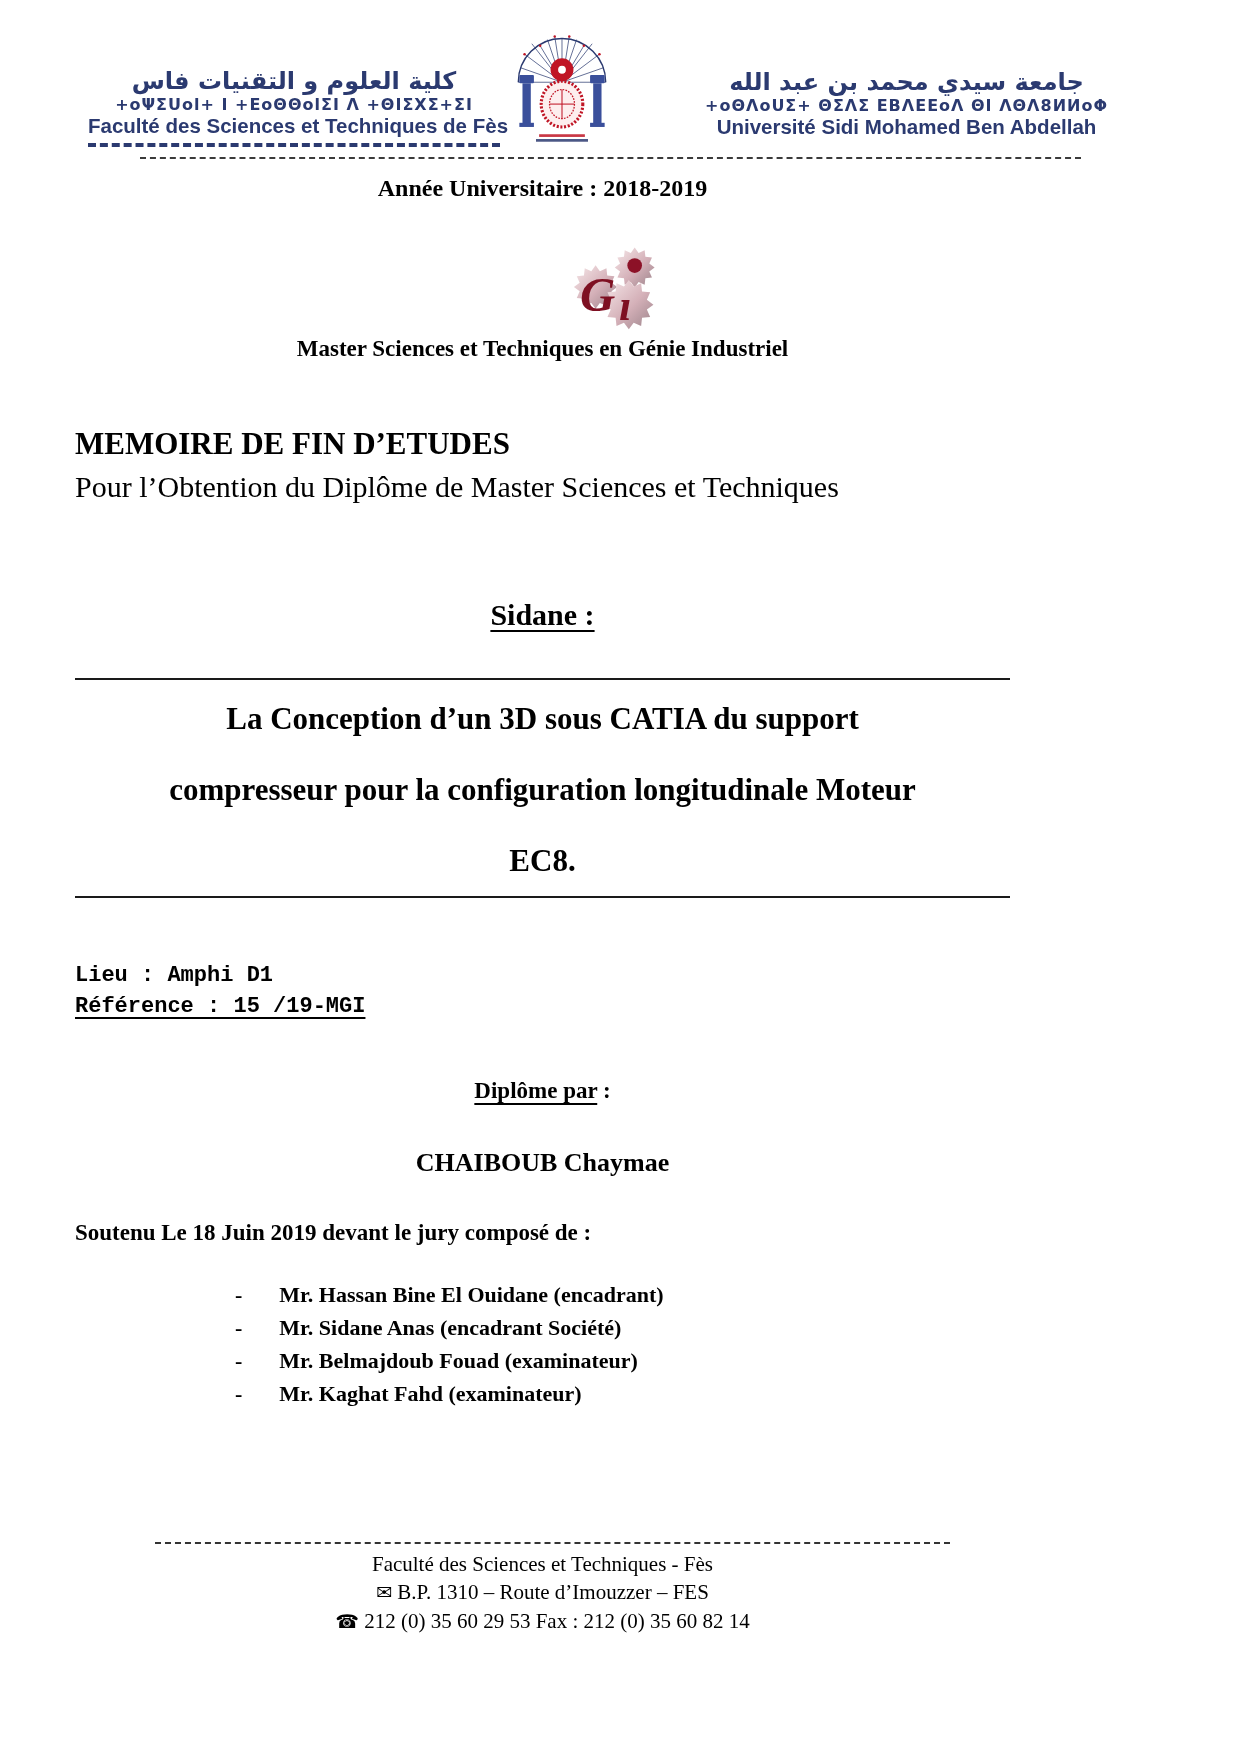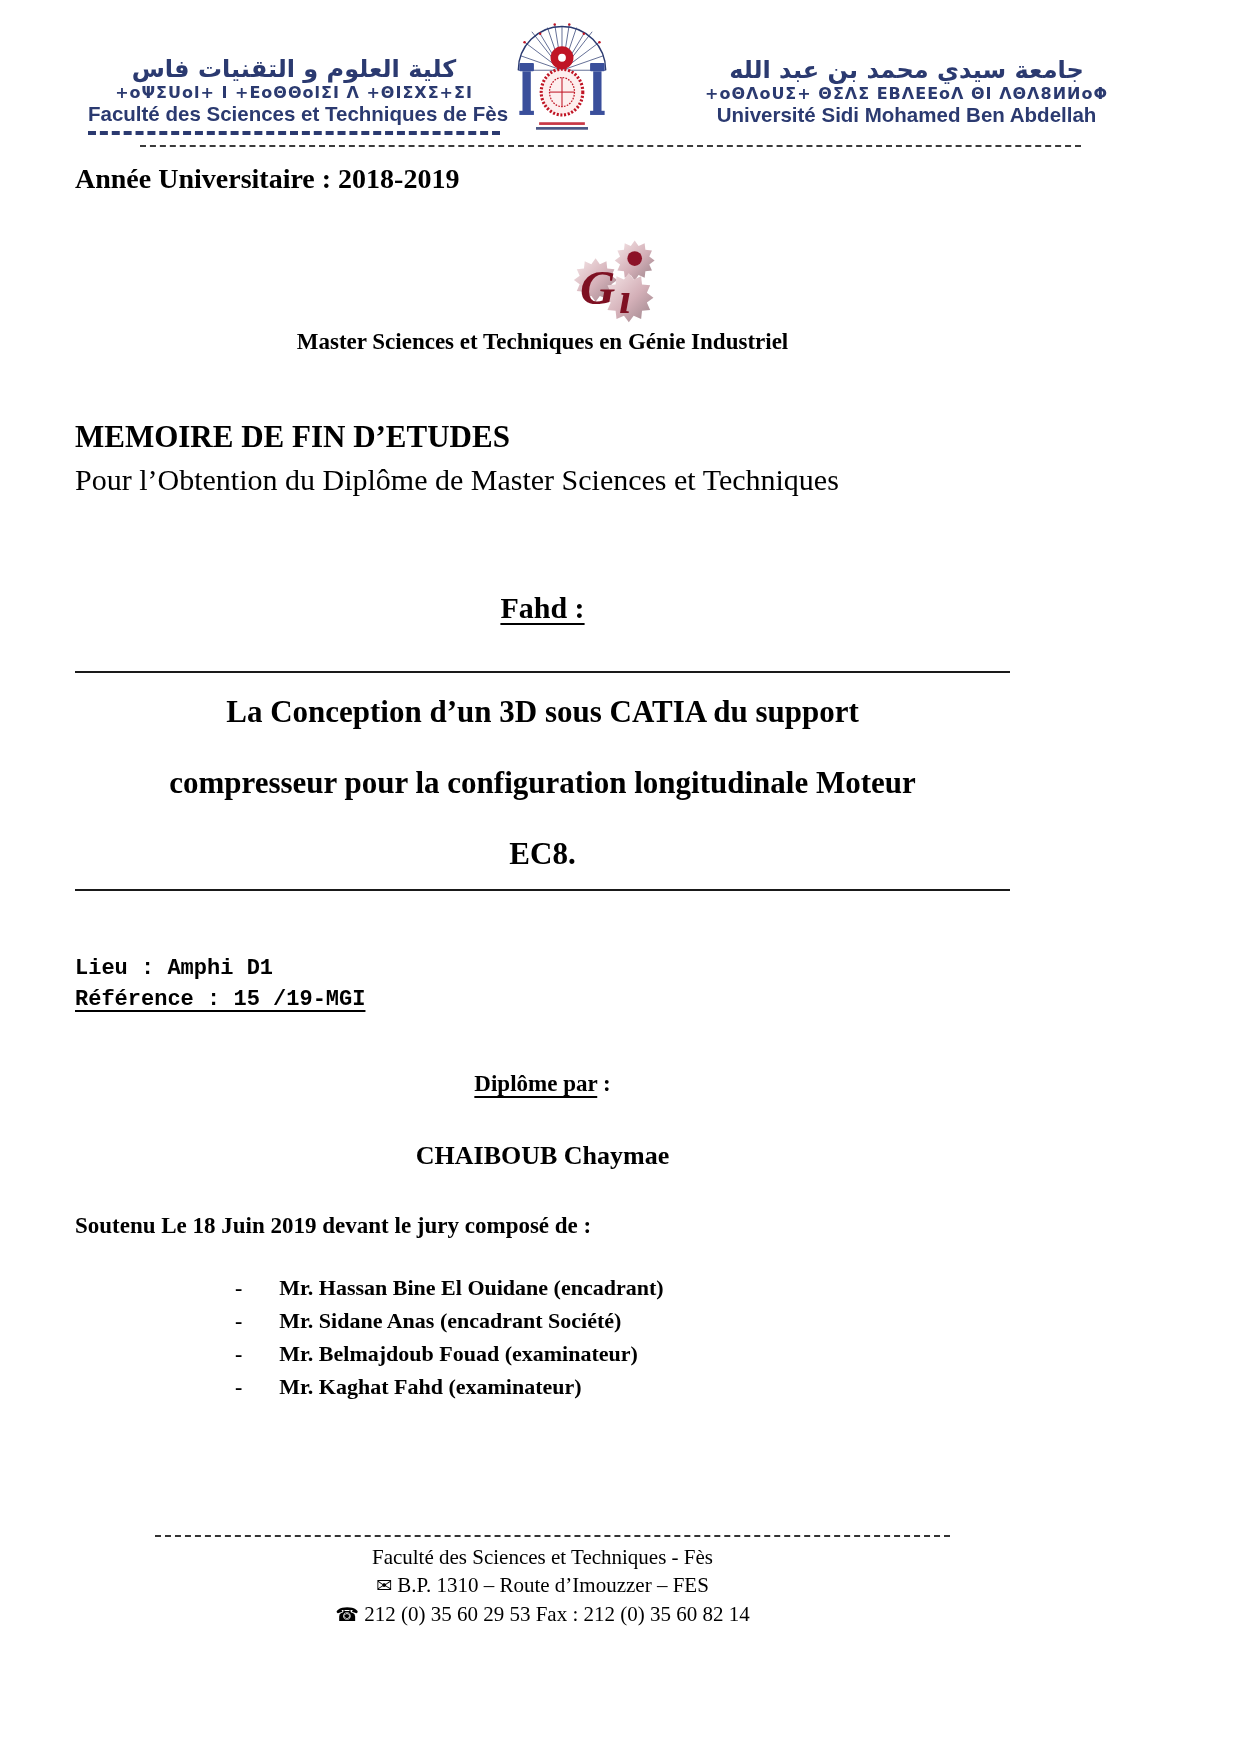--- a/index.html
+++ b/index.html
@@ -1,29 +1,29 @@
 <!DOCTYPE html>
 <html><head>
 <meta charset="utf-8">
 <style>
   html,body{margin:0;padding:0;background:#ffffff;}
   body{width:1241px;height:1754px;overflow:hidden;color:#000;
        font-family:"Liberation Serif", serif;}
   .navy{color:#2b3a70;}
-  .header-row{display:flex;align-items:flex-end;gap:10px;padding:14px 52px 0 88px;}
+  .header-row{display:flex;align-items:flex-end;gap:10px;padding:26px 52px 0 88px;}
   .org-block{text-align:center;line-height:1.15;}
   .org-left{width:412px;padding-bottom:5px;border-bottom:4px dashed #2b3a70;}
   .org-right{flex:1;padding-bottom:8px;}
   .org-arabic{font-family:"DejaVu Sans", sans-serif;font-weight:bold;font-size:24px;}
   .org-tifinagh{font-family:"DejaVu Sans", sans-serif;font-weight:bold;font-size:16px;letter-spacing:1px;white-space:nowrap;}
   .org-french{font-family:"Liberation Sans", sans-serif;font-weight:bold;font-size:20.5px;white-space:nowrap;}
   .crest{width:104px;flex:0 0 104px;align-self:flex-start;margin-top:-2px;}
   .header-sep{border-top:2px dashed #3a3a3a;margin:10px 160px 0 140px;height:0;}
   .content{margin-left:75px;width:935px;}
-  .annee{margin-top:16px;text-align:left;font-weight:bold;font-size:28px;}
+  .annee{margin-top:16px;text-align:center;font-weight:bold;font-size:24px;}
   .gi{margin:44px 0 0 496px;width:100px;height:86px;}
   .program{text-align:center;font-weight:bold;font-size:23px;}
   .memoire{margin-top:64px;text-align:left;}
   .memoire-l1{font-size:31px;font-weight:bold;}
   .memoire-l2{font-size:30px;margin-top:8px;}
   .titre{margin-top:94px;text-align:center;font-size:30px;font-weight:bold;}
   .u{text-decoration:underline;text-decoration-thickness:2px;text-underline-offset:5px;}
   .rule{border:none;border-top:2px solid #1a1a1a;margin:0;}
   .rule1{margin-top:46px;}
   .title-block{text-align:center;font-size:31px;font-weight:bold;line-height:71px;margin-top:3px;}
@@ -130,21 +130,21 @@
       <text x="48" y="76" font-family="Liberation Serif, serif" font-style="italic" font-weight="bold" font-size="46" fill="#7e1022">ı</text>
     </svg>
 
     <div class="program">Master Sciences et Techniques en Génie Industriel</div>
 
     <div class="memoire">
       <div class="memoire-l1">MEMOIRE DE FIN D’ETUDES</div>
       <div class="memoire-l2">Pour l’Obtention du Diplôme de Master Sciences et Techniques</div>
     </div>
 
-    <div class="titre"><span class="u">Fahd :</span></div>
+    <div class="titre"><span class="u">Sidane :</span></div>
 
     <hr class="rule rule1">
 
     <div class="title-block">
       <div>La Conception d’un 3D sous CATIA du support</div>
       <div>compresseur pour la configuration longitudinale Moteur</div>
       <div>EC8.</div>
     </div>
 
     <hr class="rule">

